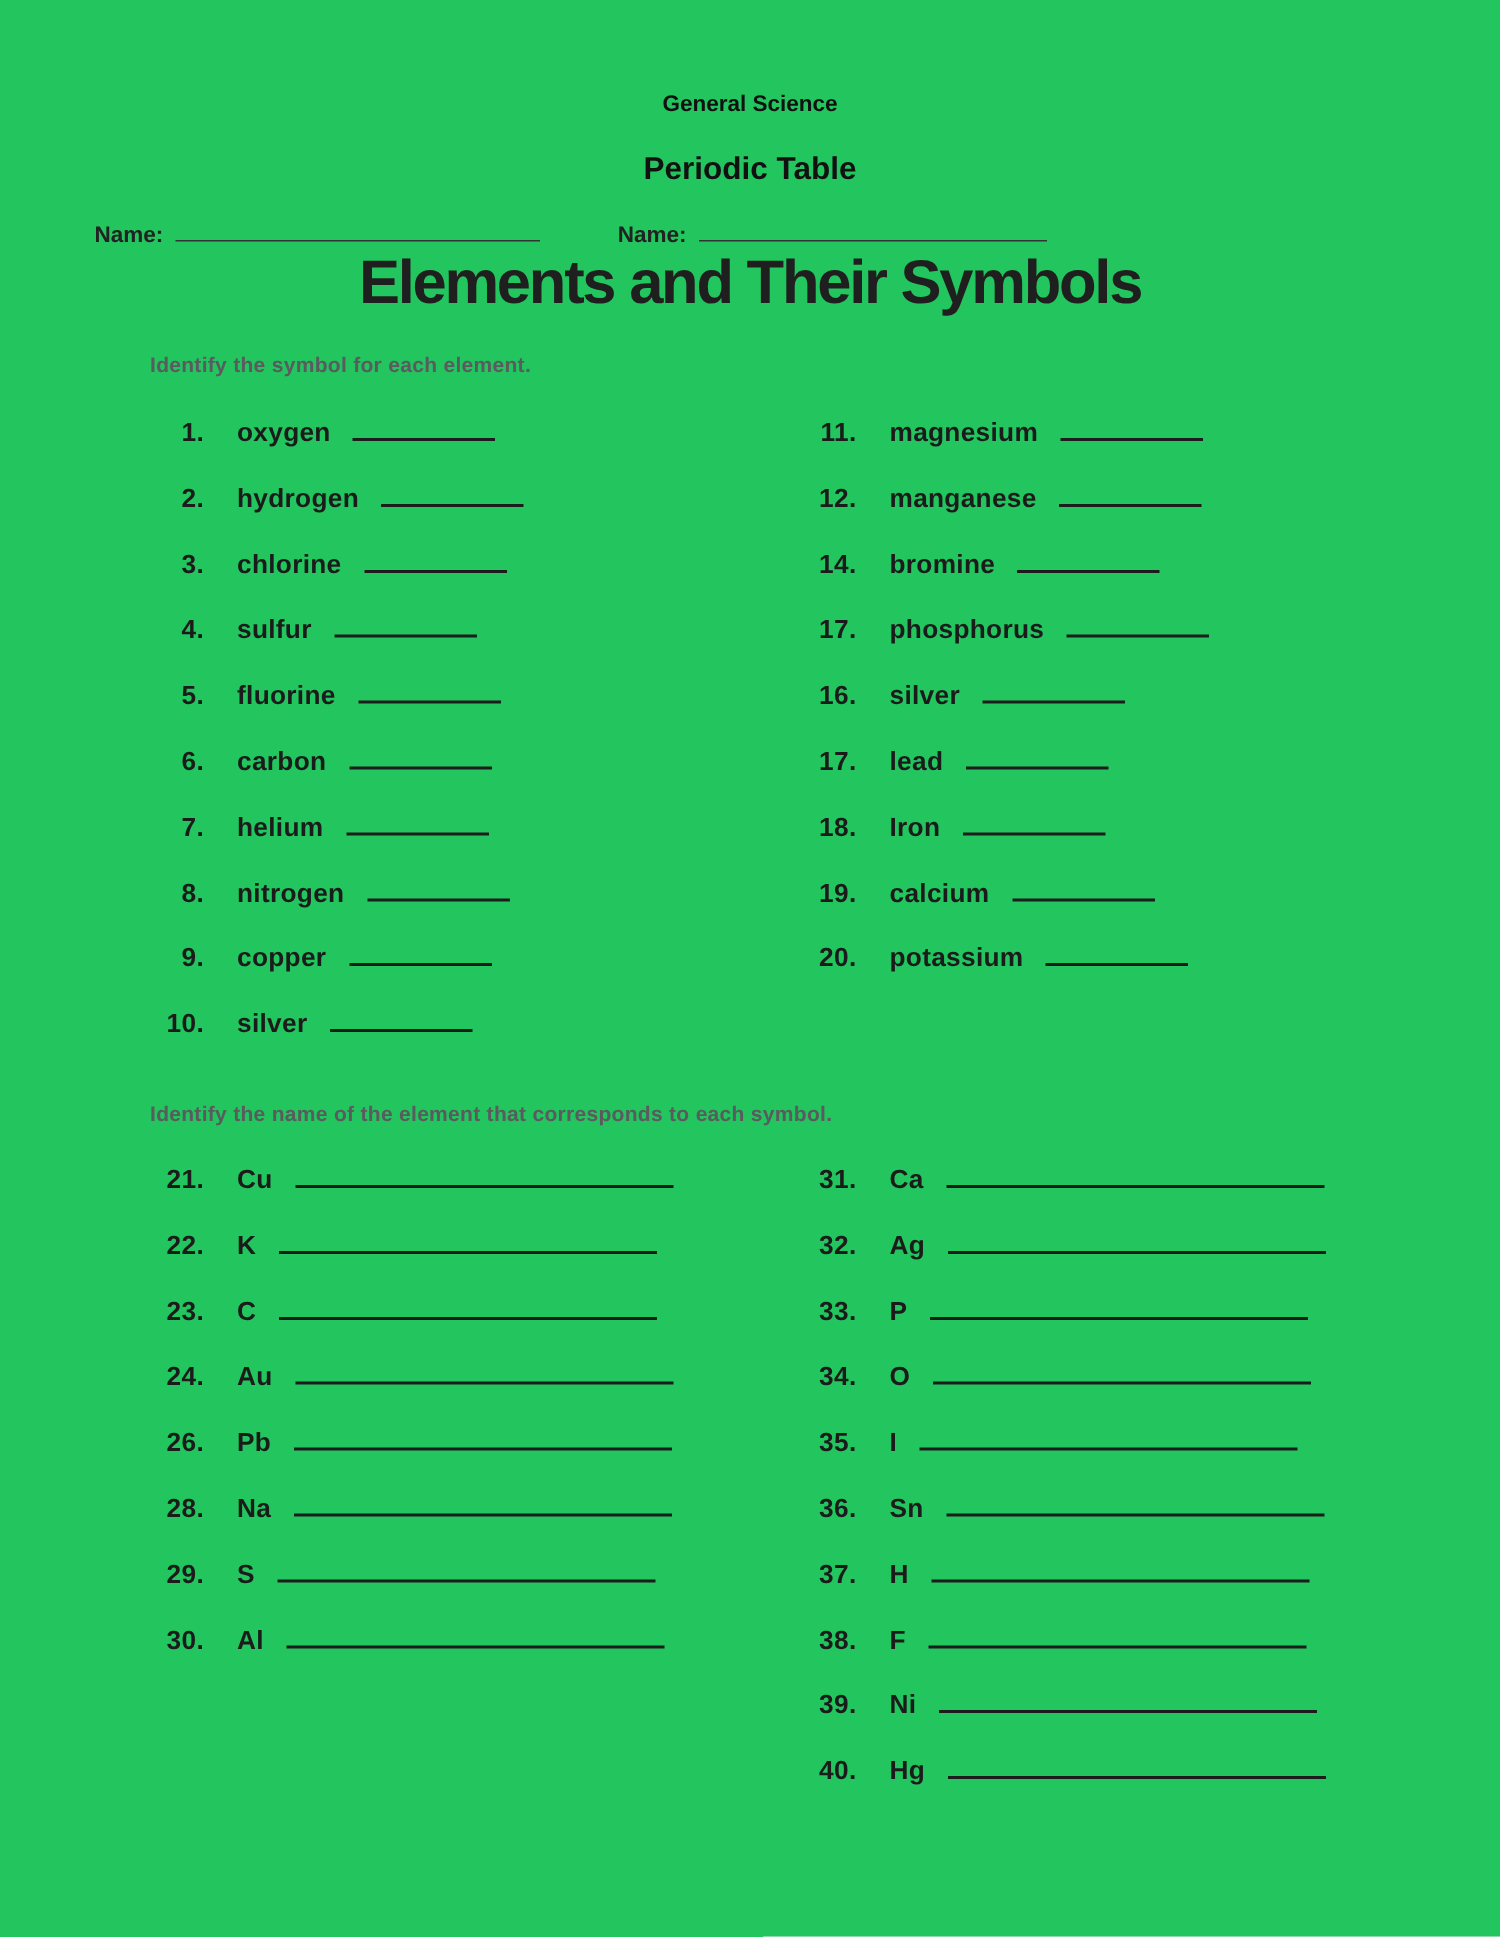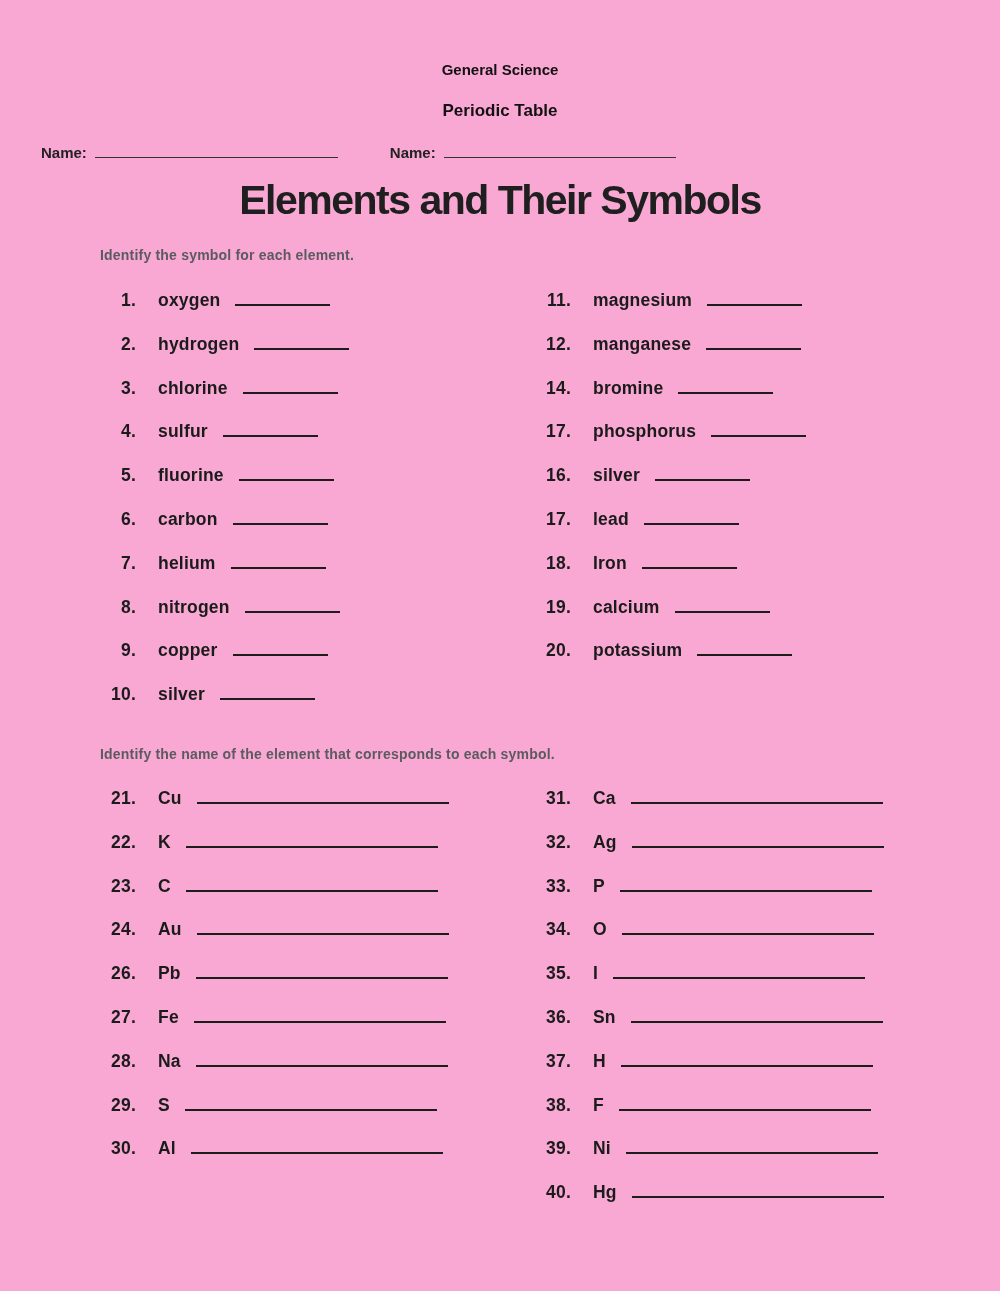--- a/index.html
+++ b/index.html
@@ -1,64 +1,64 @@
 <!DOCTYPE html>
 <html><head>
 <meta charset="utf-8">
 <style>
   html, body { margin: 0; padding: 0; background: #e8e8e8; }
   .page {
     position: relative;
     width: 1000px;
     height: 1291px;
     margin: 0 auto;
-    background: #f9a8d4;
+    background: #22c55e;
     font-family: "Liberation Sans", "DejaVu Sans", sans-serif;
     color: #1b1b1b;
     overflow: hidden;
     box-sizing: border-box;
   }
 
   
   .course {
     padding-top: 61px;
     text-align: center;
     font-size: 15px;
     font-weight: bold;
     color: #111111;
   }
   .topic {
     margin-top: 23px;
     text-align: center;
-    font-size: 17px;
+    font-size: 21px;
     font-weight: bold;
     color: #111111;
   }
   .name-date-row {
     margin-top: 23px;
-    padding-left: 41px;
+    padding-left: 63px;
     font-size: 15px;
     font-weight: bold;
     color: #222222;
     display: flex;
     align-items: baseline;
   }
   .nd-line {
     display: inline-block;
     height: 12px;
     border-bottom: 1.6px solid #333333;
     margin-left: 8px;
   }
   .name-line { width: 243px; }
   .date-label { margin-left: 52px; }
   .date-line { width: 232px; }
 
   
   .title {
-    margin: 16px 0 0 0;
+    margin: 0 0 0 0;
     text-align: center;
     font-size: 41px;
     font-weight: bold;
     letter-spacing: -1.5px;
     color: #1f1f1f;
   }
 
   
   .instruction {
     margin-left: 100px;
@@ -269,25 +269,20 @@
     <span class="blank blank-long"></span>
   </div>
 
 
   <div class="item">
     <span class="num">26.</span>
     <span class="label">Pb</span>
     <span class="blank blank-long"></span>
   </div>
 
-  <div class="item">
-    <span class="num">27.</span>
-    <span class="label">Fe</span>
-    <span class="blank blank-long"></span>
-  </div>
 
   <div class="item">
     <span class="num">28.</span>
     <span class="label">Na</span>
     <span class="blank blank-long"></span>
   </div>
 
   <div class="item">
     <span class="num">29.</span>
     <span class="label">S</span>

